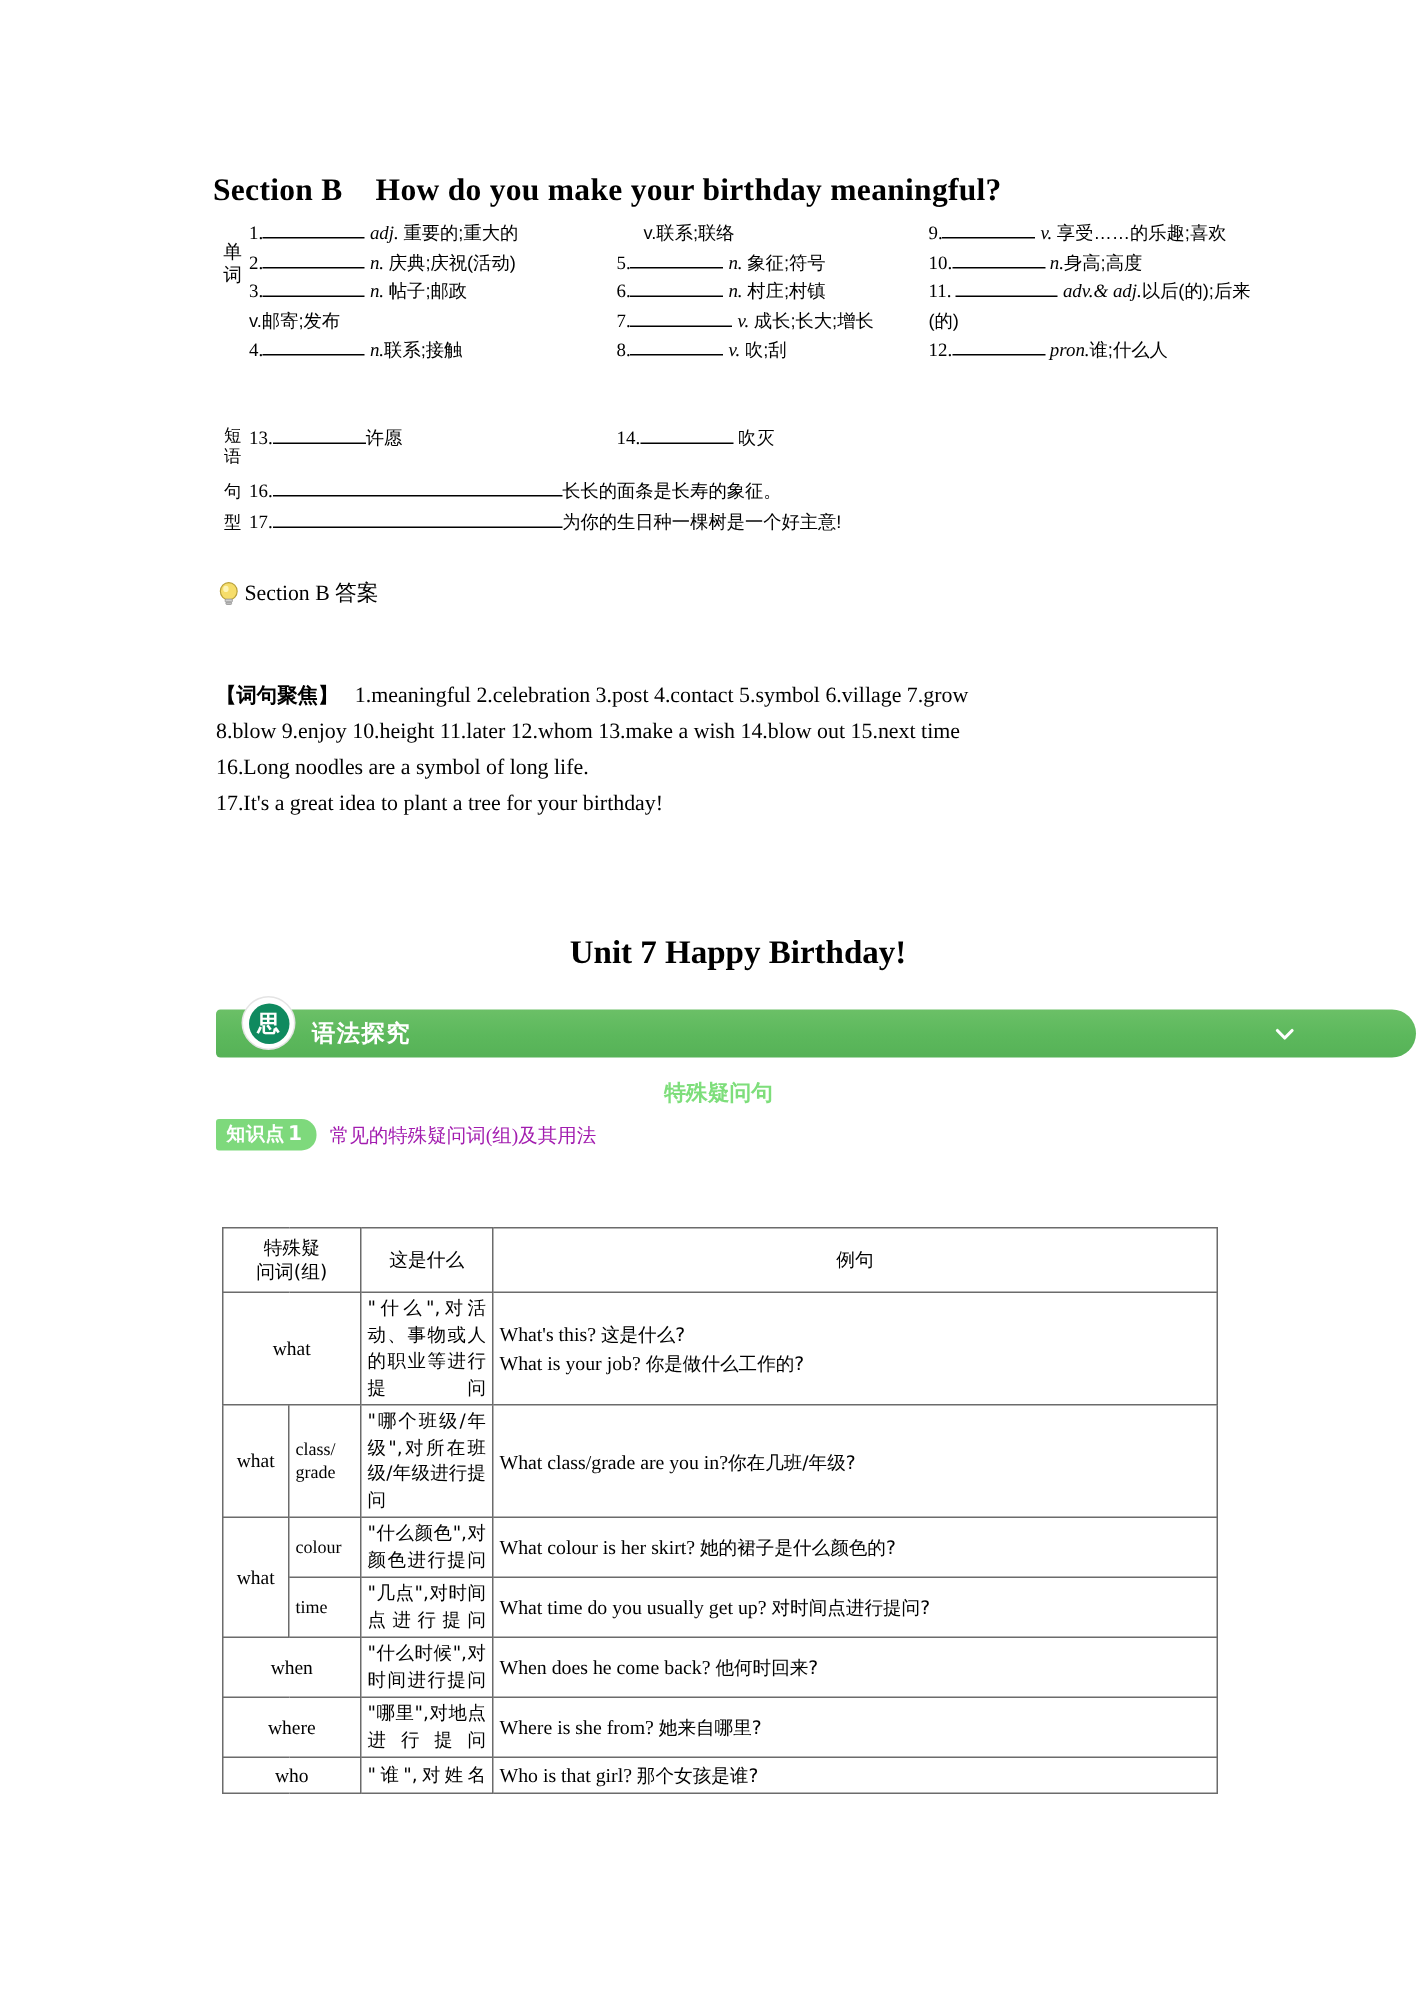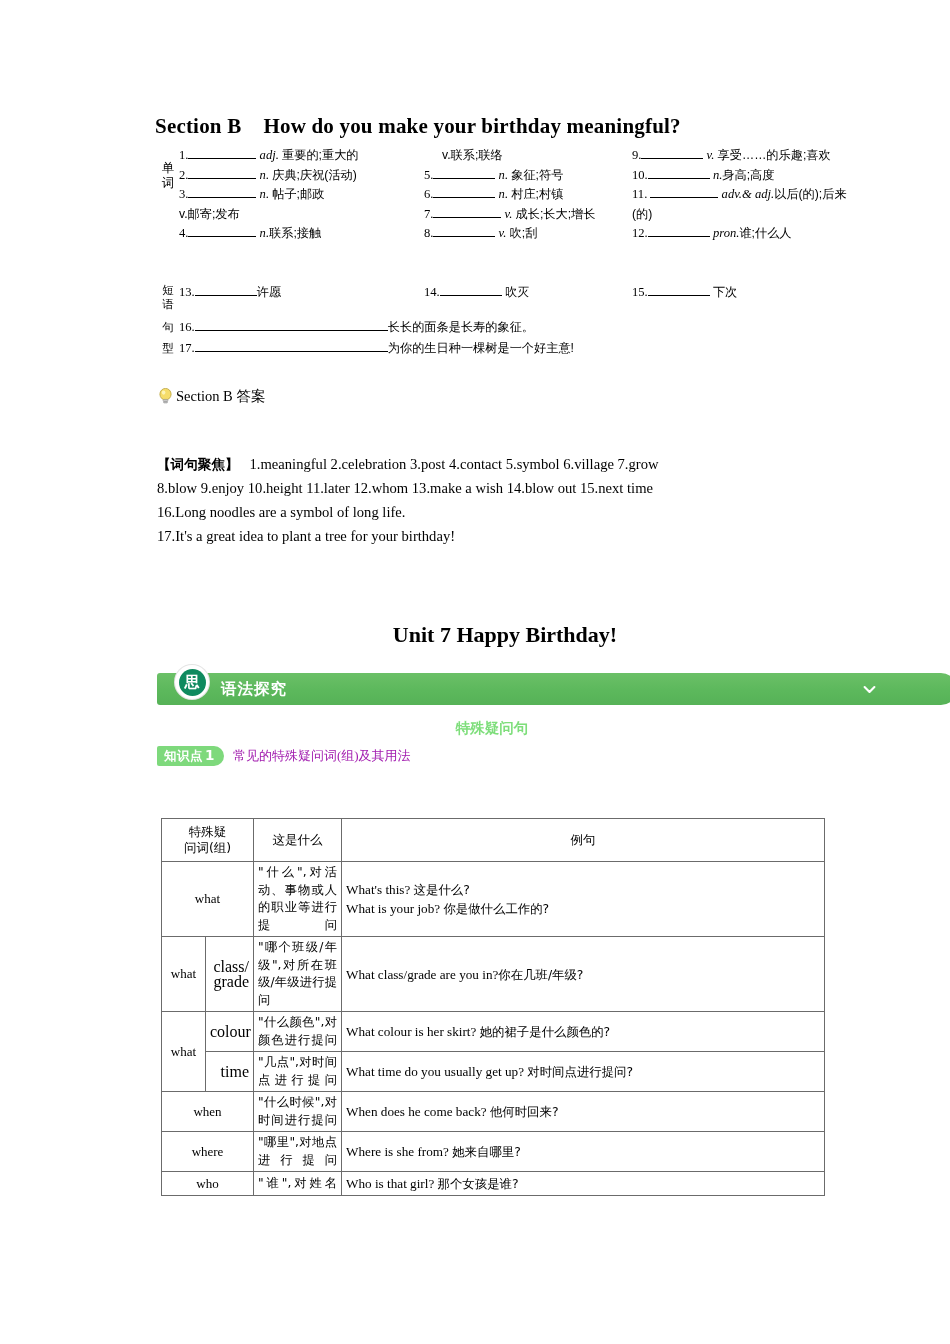--- a/index.html
+++ b/index.html
@@ -10,21 +10,21 @@
   body {
     width: 950px;
     height: 1344px;
     position: relative;
     font-family: "Liberation Serif", "DejaVu Serif", serif;
     color: #000000;
     overflow: hidden;
   }
   .page {
     position: absolute;
-    left: 17px; top: 0;
+    left: 4px; top: 0;
     width: 840px;
     height: 1344px;
   }
 
   
   .sec-b-title {
     position: absolute;
     left: 138px;
     top: 114px;
     width: 690px;
@@ -274,22 +274,22 @@
   }
   .col-a { width: 44px; }
   .col-b { width: 48px; }
   .col-c { width: 88px; }
   td.qword {
     text-align: center;
     font-size: 13px;
     font-family: "Liberation Serif", serif;
   }
   td.subword {
-    text-align: right;
-    font-size: 16px;
+    text-align: left;
+    font-size: 12px;
     line-height: 15px;
     font-family: "Liberation Serif", serif;
   }
   td.meaning {
     font-family: "DejaVu Sans", "Liberation Sans", sans-serif;
     font-size: 12.3px;
     line-height: 17.5px;
     text-align: justify;
     text-align-last: justify;
   }
@@ -395,23 +395,20 @@
   <div class="prow">
     <div class="vlabel small">
       <div>短</div>
       <div>语</div>
     </div>
     <div class="pcell p1">
       <span>13.</span><span class="blank b-sm"></span><span class="cn">许愿</span>
     </div>
     <div class="pcell p2">
       <span>14.</span><span class="blank b-sm"></span> <span class="cn">吹灭</span>
-    </div>
-    <div class="pcell p3">
-      <span>15.</span><span class="blank b-sm"></span> <span class="cn">下次</span>
     </div>
   </div>
 
   <div class="srows">
     <div class="slabels">
       <div>句</div>
       <div>型</div>
     </div>
     <div style="flex:1 1 auto;">
       <div class="sline">

